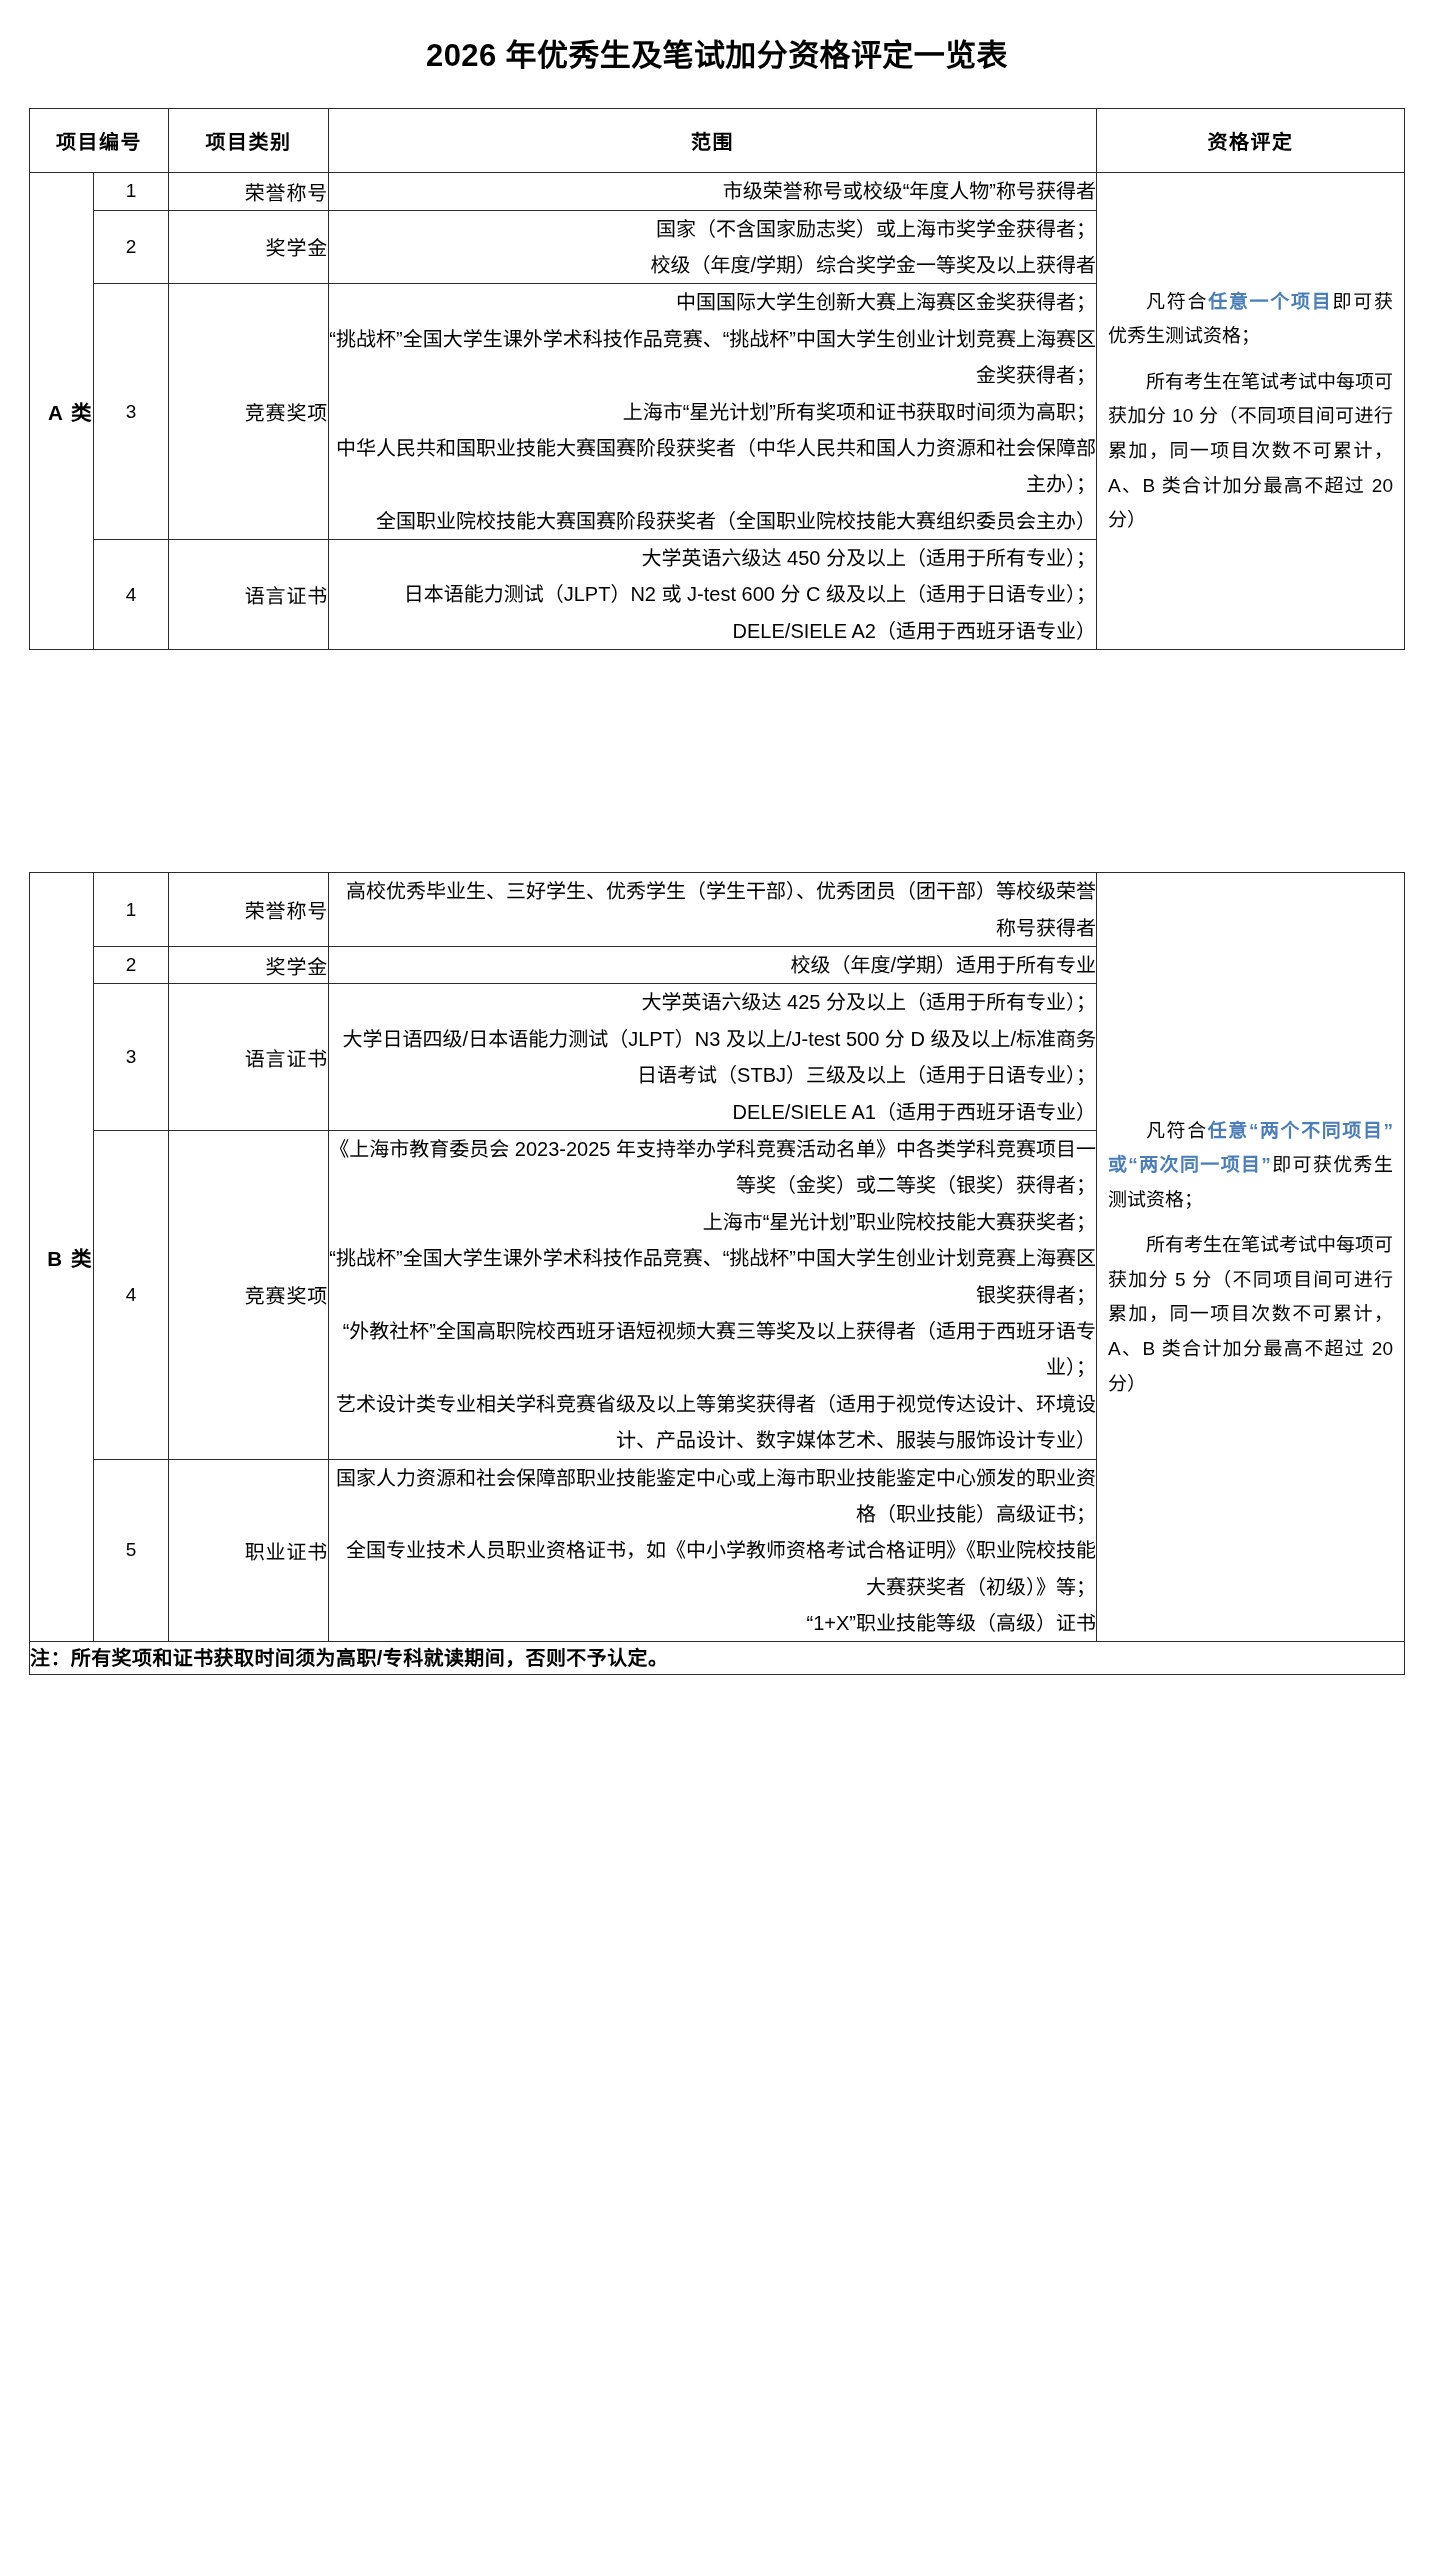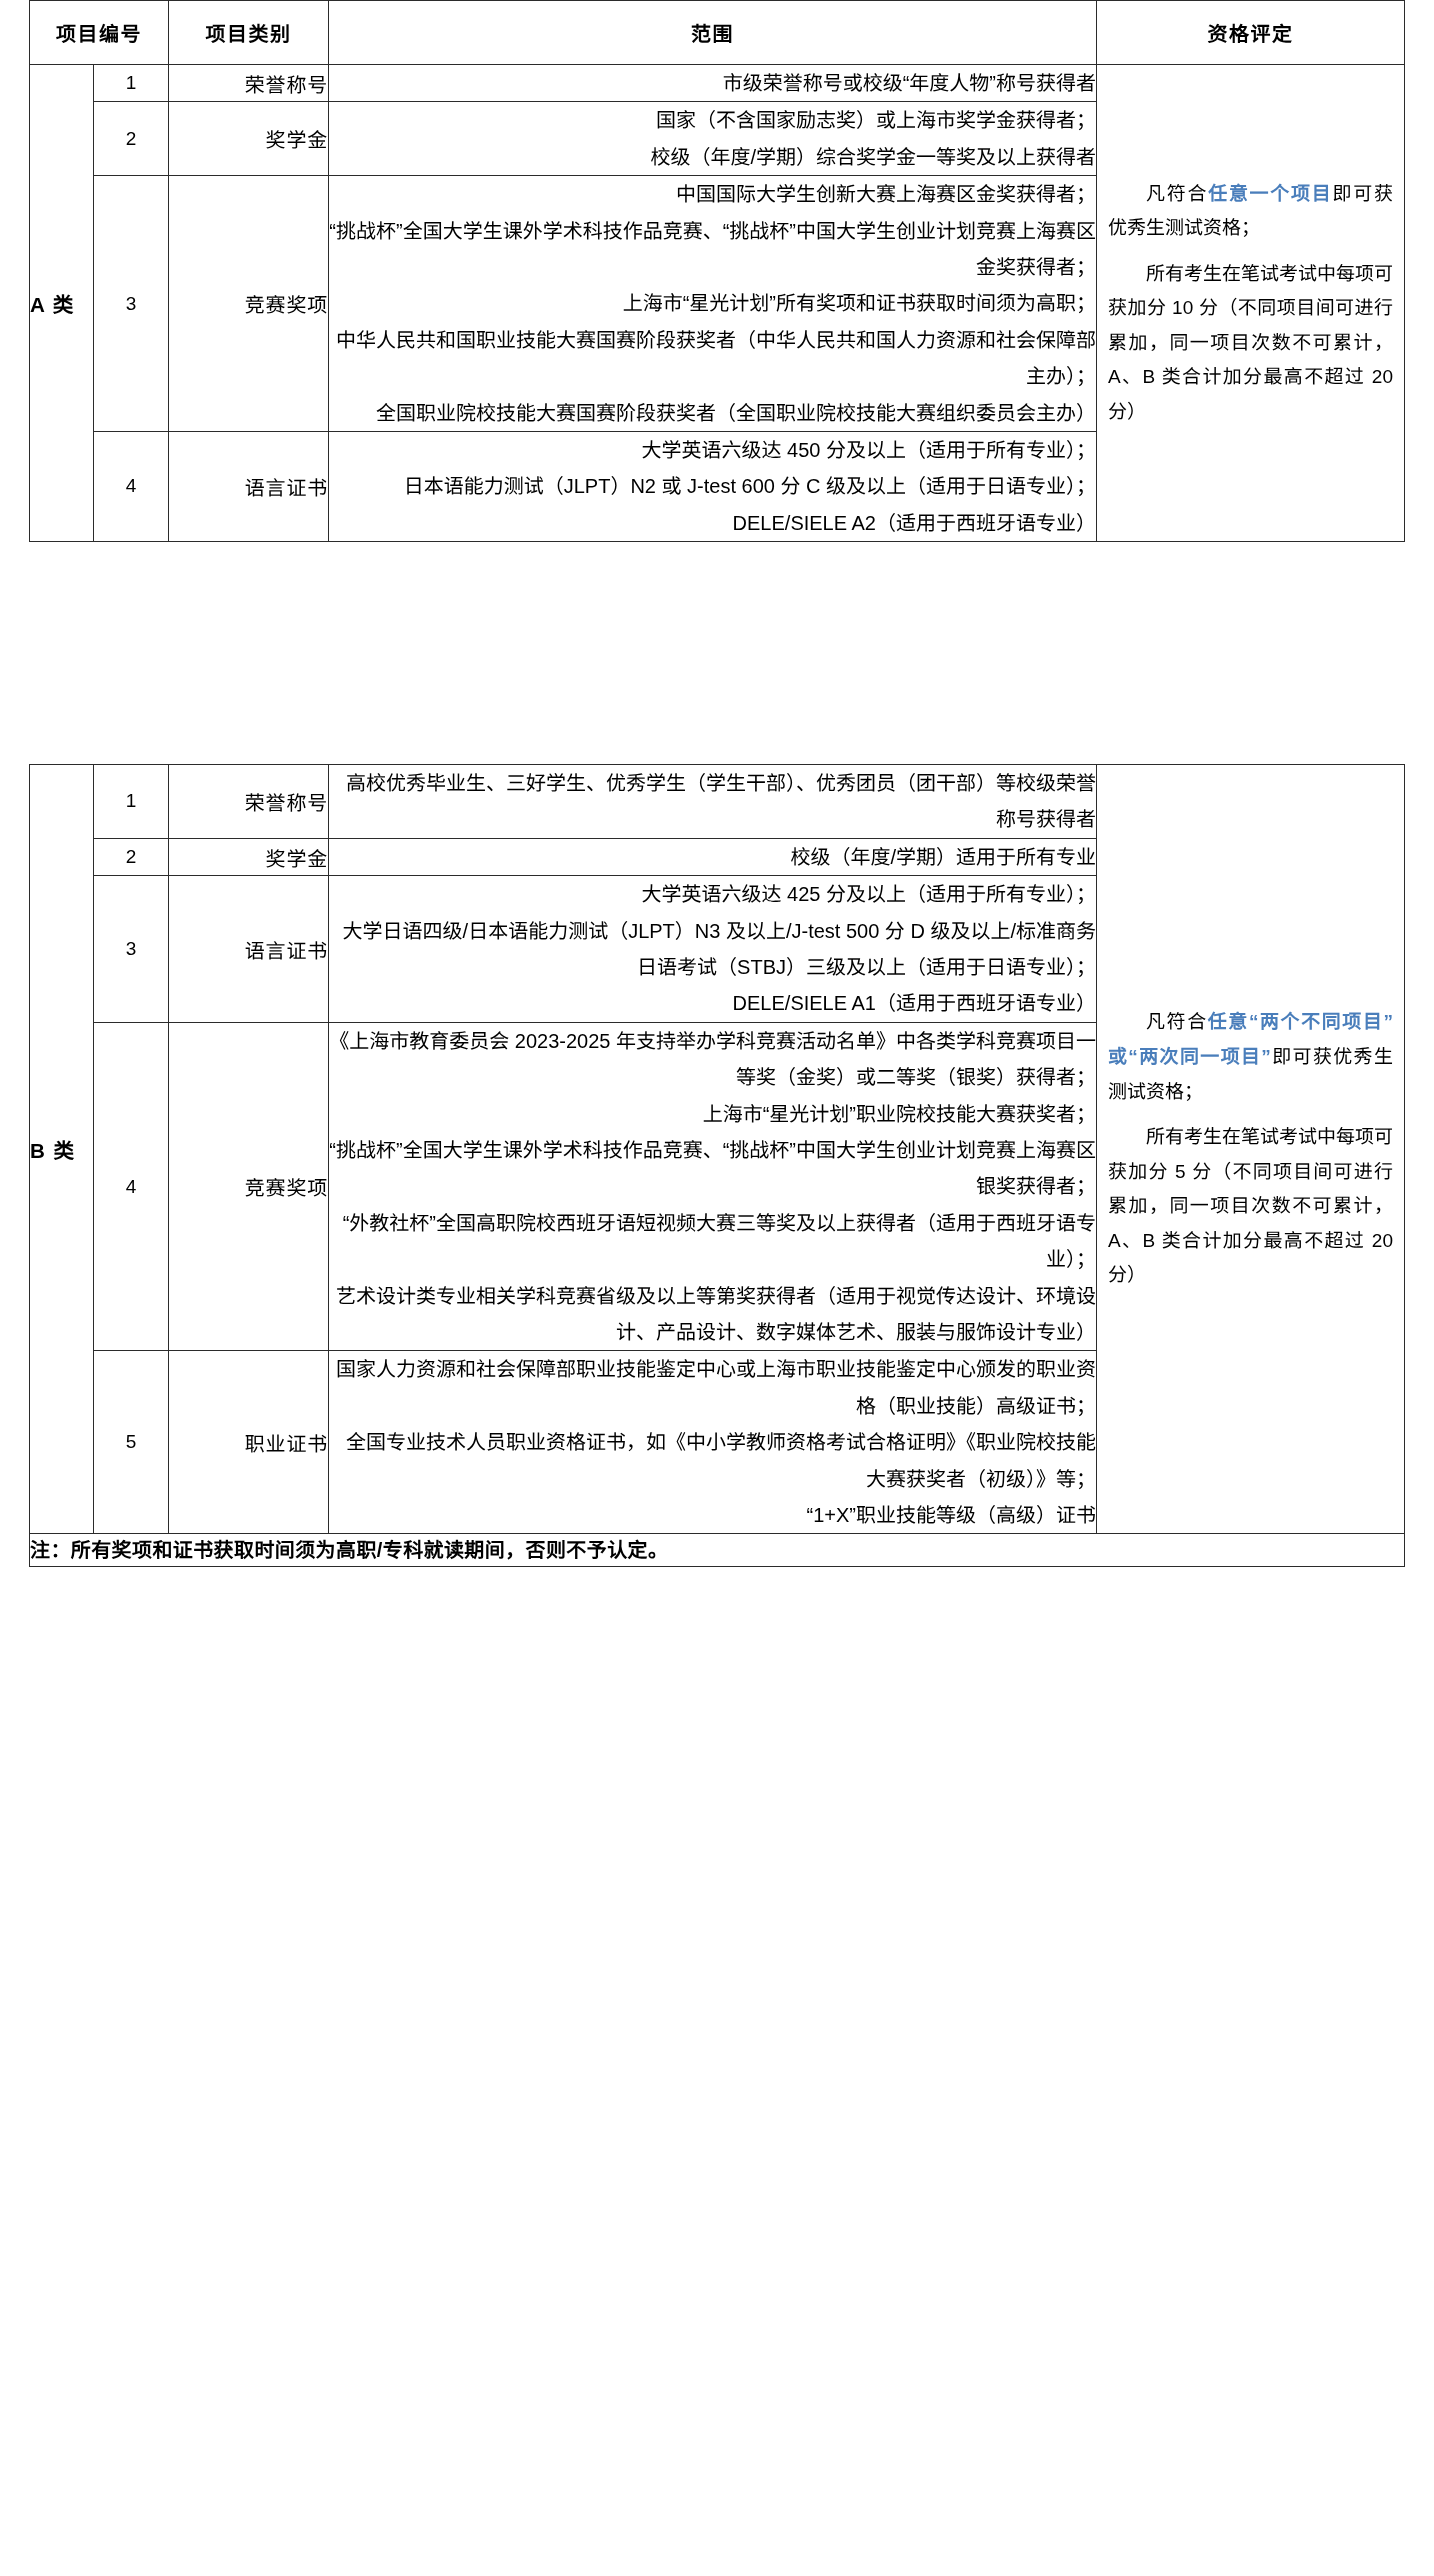--- a/index.html
+++ b/index.html
@@ -56,21 +56,21 @@
   .hdr {
     text-align: center;
     font-weight: bold;
     font-size: 20px;
     height: 63px;
     letter-spacing: 1.5px;
   }
 
   
   .cell-cat {
-    text-align: left;
+    text-align: right;
     font-weight: bold;
     font-size: 20.6px;
     letter-spacing: 1.5px;
   }
   .cell-no {
     text-align: center;
     font-size: 19px;
   }
   .cell-type {
     text-align: right;
@@ -108,20 +108,21 @@
 
   
   .block-gap { height: 222px; }
   .tail-gap  { height: 20px; }
 </style>
 </head>
 <body>
 
 <div class="page">
 
+  <div class="doc-title">2026 年优秀生及笔试加分资格评定一览表</div>
 
   <table class="grid">
     <colgroup>
       <col class="c-cat">
         <col class="c-no">
         <col class="c-type">
         <col class="c-scope">
         <col class="c-qual">
     </colgroup>
     <tbody>

